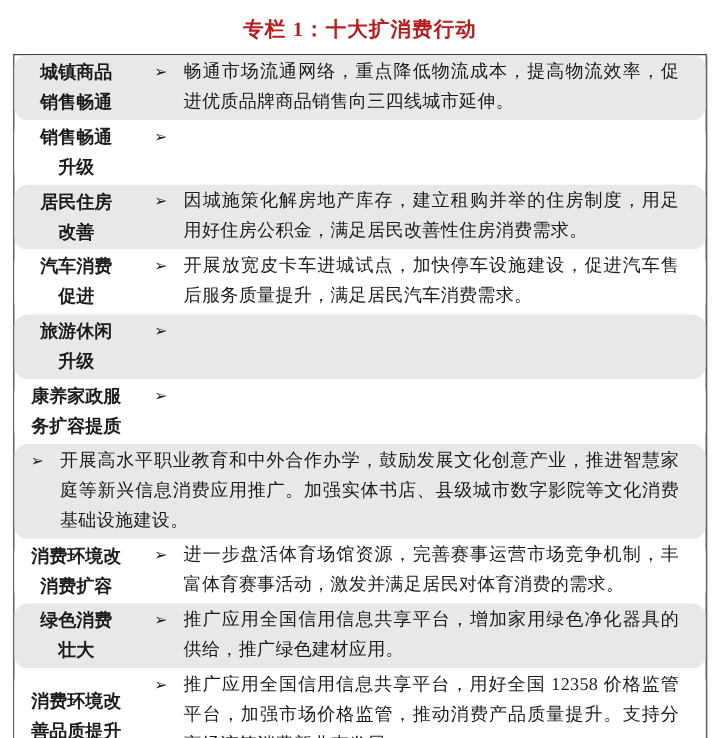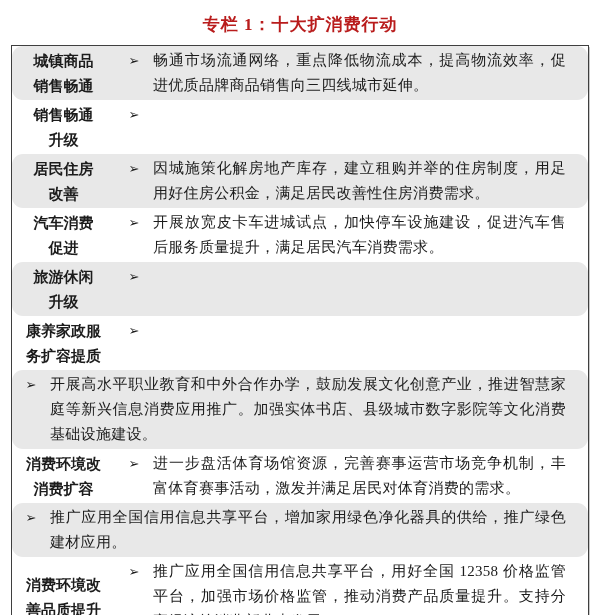--- a/index.html
+++ b/index.html
@@ -123,20 +123,22 @@
   </div>
 
   <div class="row plain">
     <div class="cell label">消费环境改
 消费扩容</div>
     <div class="cell arrow">➢</div>
     <div class="cell text">进一步盘活体育场馆资源，完善赛事运营市场竞争机制，丰富体育赛事活动，激发并满足居民对体育消费的需求。</div>
   </div>
 
   <div class="row shaded">
+    <div class="cell label">绿色消费
+壮大</div>
     <div class="cell arrow">➢</div>
     <div class="cell text">推广应用全国信用信息共享平台，增加家用绿色净化器具的供给，推广绿色建材应用。</div>
   </div>
 
   <div class="row plain">
     <div class="cell label">消费环境改
 善品质提升</div>
     <div class="cell arrow">➢</div>
     <div class="cell text">推广应用全国信用信息共享平台，用好全国 12358 价格监管平台，加强市场价格监管，推动消费产品质量提升。支持分享经济等消费新业态发展。</div>
   </div>

